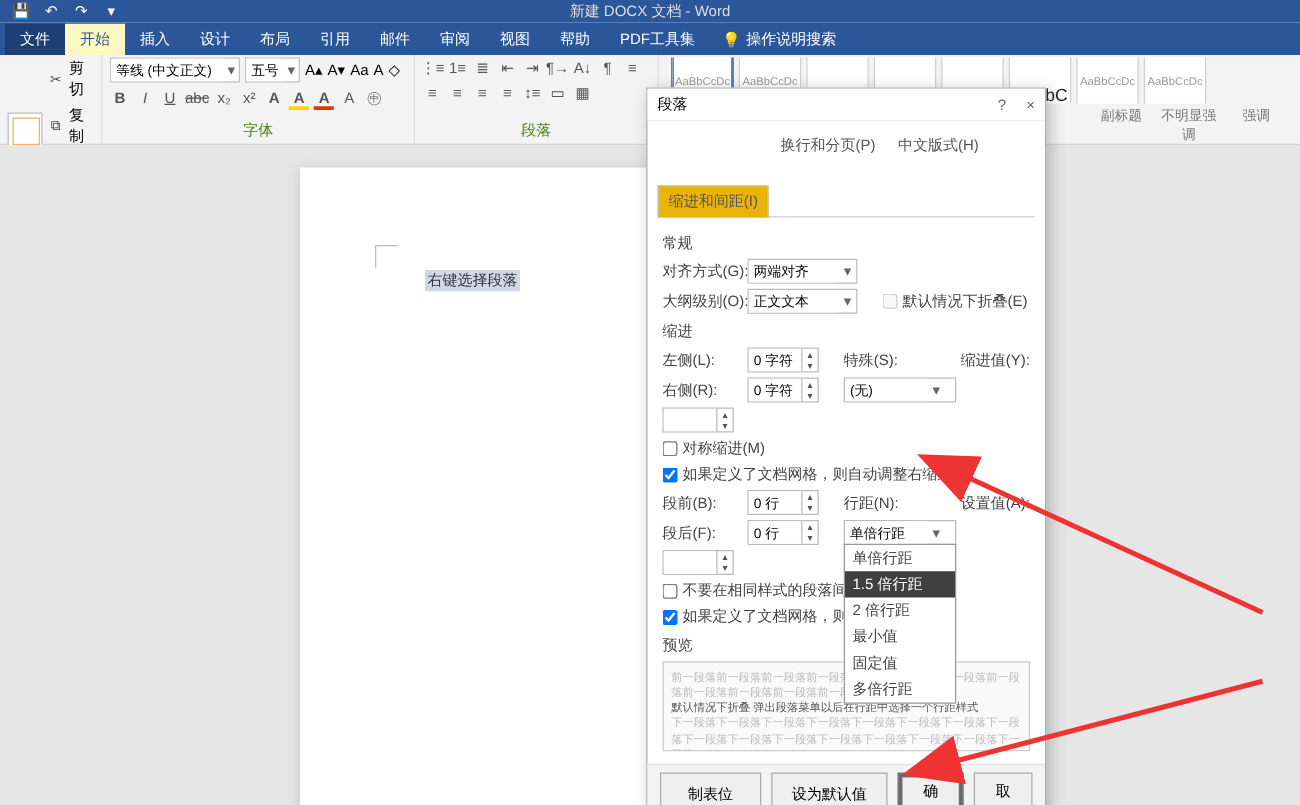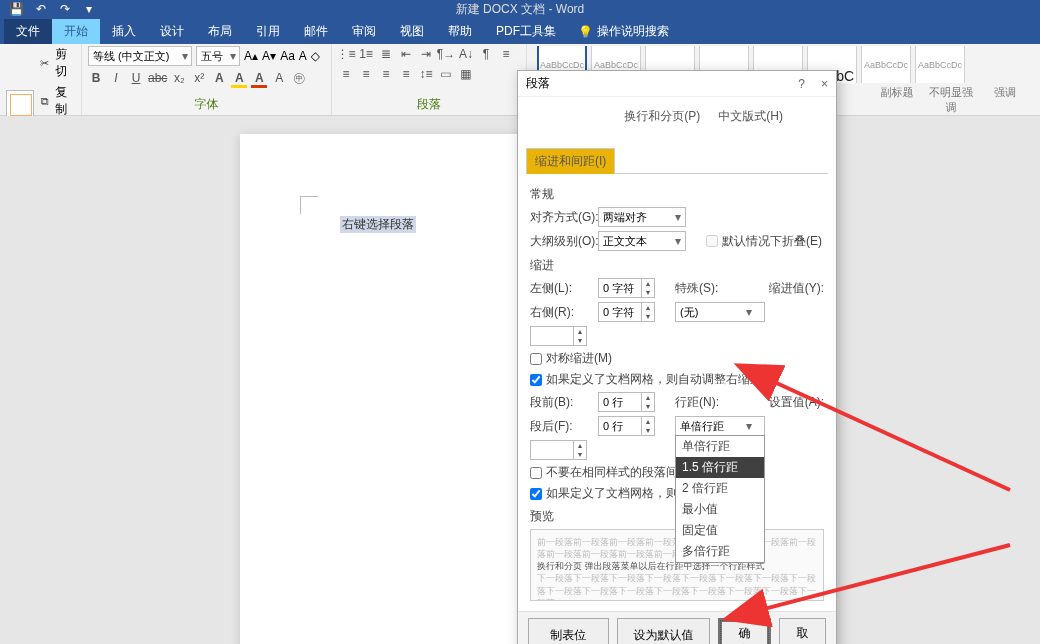--- a/index.html
+++ b/index.html
@@ -8,21 +8,21 @@
   
   .title-bar { background: #2b579a; height: 18px; display: flex; align-items: center; padding: 0 10px; color: #fff; font-size: 11px; position: relative;}
   .qat { display: flex; align-items: center; gap: 10px;}
   .qat-icon { width: 14px; height: 14px; display: inline-flex; align-items: center; justify-content: center; color: #fff; font-size: 12px;}
   .title-text { position: absolute; left: 50%; transform: translateX(-50%); color: #ddd; font-size: 12px;}
 
   
   .ribbon-tabs { background: #2b579a; display: flex; align-items: flex-end; height: 26px; padding-left: 4px;}
   .ribbon-tab { font-size: 12px; color: #fff; padding: 4px 12px; cursor: pointer;}
   .ribbon-tab.file { background: #1e3f74; color:#fff;}
-  .ribbon-tab.active { background: #7dd3fc; color: #2b579a; text-align: center;}
+  .ribbon-tab.active { background: #fef9c3; color: #2b579a; text-align: center;}
   .tell-me { display:flex; align-items:center; gap:4px; color:#fff; padding:4px 10px;}
   .tell-me .bulb{color:#ffd965;}
 
   
   .ribbon-body { background: #f3f3f3; border-bottom: 1px solid #d4d4d4; display: flex; height: 72px;}
   .ribbon-group { border-right:1px solid #e0e0e0; padding: 2px 6px 0 6px; display:flex; flex-direction:column; justify-content:space-between;}
   .ribbon-group-label{ text-align:center; color:#4d7c0f; font-size:12px; padding-bottom:2px;}
   .rg-row{display:flex; align-items:center; gap:4px; padding-bottom:2px;}
   .rg-col{display:flex; flex-direction:column; gap:2px;}
   .icon-box{width:16px; height:16px; display:inline-flex; align-items:center; justify-content:center; font-size:11px; color:#444;}
@@ -399,21 +399,21 @@
     <div class="row">
         <label class="chk">
           <input type="checkbox" checked="" style="">
           <span>如果定义了文档网格，则对齐</span>
         </label>
       </div>
 
     <div class="section-title">预览</div>
     <div class="preview-box">
       <div>前一段落前一段落前一段落前一段落前一段落前一段落前一段落前一段落前一段落前一段落前一段落前一段落前一段落前一段落</div>
-      <div style="color:#555">换行和分页  弹出段落菜单以后在行距中选择一个行距样式</div>
+      <div style="color:#555">默认情况下折叠  弹出段落菜单以后在行距中选择一个行距样式</div>
       <div>下一段落下一段落下一段落下一段落下一段落下一段落下一段落下一段落下一段落下一段落下一段落下一段落下一段落下一段落下一段落下一段落</div>
     </div>
   </div>
 
   <div class="dlg-buttons">
     <div class="left">
       <button>制表位(T)...</button>
       <button>设为默认值(D)</button>
     </div>
     <div class="left">

